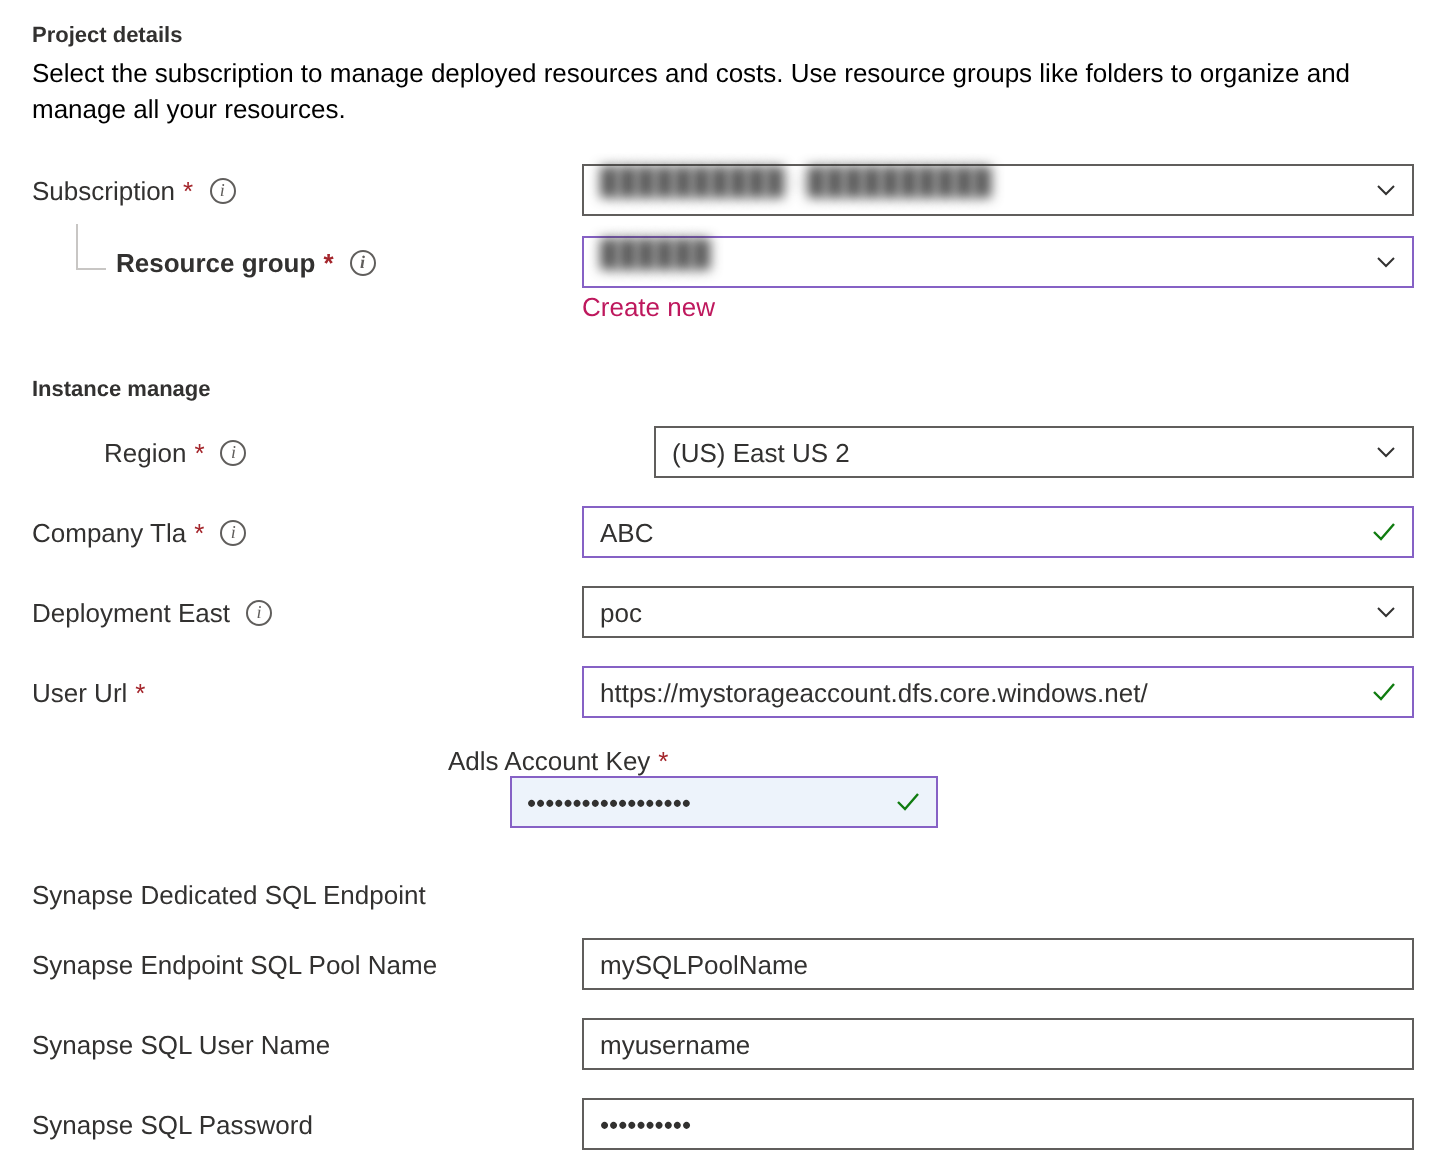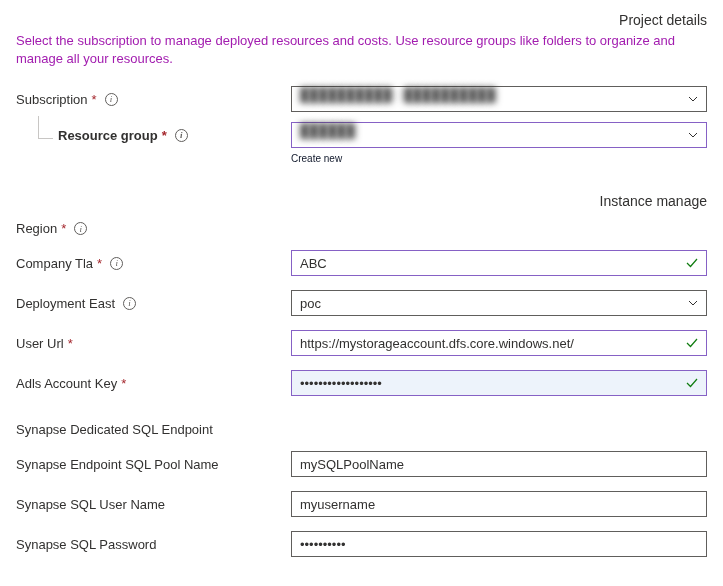--- a/index.html
+++ b/index.html
@@ -6,28 +6,27 @@
   body {
     margin: 0;
     padding: 12px 16px;
     font-family: "Segoe UI", -apple-system, BlinkMacSystemFont, sans-serif;
     font-size: 13px;
     color: #323130;
     background: #fff;
     width: 723px;
   }
   .section-heading {
-    font-size: 14px;
-    font-weight: 400;
+    font-size: 11px;
+    font-weight: 700;
     margin: 0 0 4px 0;
-    text-align: right;
   }
   .section-desc {
     font-size: 13px;
-    color: #a21caf;
+    color: #000000;
     margin: 0 0 18px 0;
     line-height: 1.4;
   }
   .form-row {
     display: flex;
     align-items: center;
     margin-bottom: 14px;
   }
   .form-row.tight { margin-bottom: 4px; }
   .label-col {
@@ -117,22 +116,22 @@
     color: transparent;
     text-shadow: 0 0 6px rgba(50,50,50,0.8);
     user-select: none;
   }
   .link-row {
     margin-left: 275px;
     margin-top: 2px;
     margin-bottom: 18px;
   }
   .link {
-    color: #0f172a;
-    font-size: 10px;
+    color: #be185d;
+    font-size: 13px;
     cursor: pointer;
   }
   .spacer { height: 10px; }
 </style>
 </head>
 <body>
 
 <h3 class="section-heading">Project details</h3>
 <p class="section-desc">Select the subscription to manage deployed resources and costs. Use resource groups like folders to organize and manage all your resources.</p>
 
@@ -172,25 +171,33 @@
   </div>
 </div>
 <div class="link-row">
   <span class="link">Create new</span>
 </div>
 
 <div class="spacer"></div>
 
 <h3 class="section-heading">Instance manage</h3>
 
-<div class="form-row" style="margin-top:12px;">
+<div class="form-row" style="margin-top:12px;margin-left:36px;">
   <div class="label-col">
     <span>Region</span>
     <span class="req">*</span>
     <span class="info-icon">i</span>
+  </div>
+  <div class="field-col">
+    <input class="txt" readonly="" value="(US) East US 2" style="">
+    <span class="chev">
+      <svg width="12" height="12" viewBox="0 0 12 12">
+          <path d="M2 4 L6 8 L10 4" stroke="#323130" stroke-width="1" fill="none"></path>
+        </svg>
+    </span>
   </div>
 </div>
 
 <div class="form-row">
   <div class="label-col">
     <span>Company Tla</span>
     <span class="req">*</span>
     <span class="info-icon">i</span>
   </div>
   <div class="field-col">
@@ -226,21 +233,21 @@
   <div class="field-col">
     <input class="txt validated" value="https://mystorageaccount.dfs.core.windows.net/" style="">
     <span class="check">
       <svg width="14" height="14" viewBox="0 0 14 14">
           <path d="M2 7 L5.5 10.5 L12 3" stroke="#107c10" stroke-width="1.2" fill="none"></path>
         </svg>
     </span>
   </div>
 </div>
 
-<div class="form-row" style="margin-bottom:26px;">
+<div class="form-row" style="margin-bottom:26px;flex-direction:column;">
   <div class="label-col">
     <span>Adls Account Key</span>
     <span class="req">*</span>
   </div>
   <div class="field-col">
     <input class="txt highlighted" type="text" value="••••••••••••••••••" style="">
     <span class="check">
       <svg width="14" height="14" viewBox="0 0 14 14">
           <path d="M2 7 L5.5 10.5 L12 3" stroke="#107c10" stroke-width="1.2" fill="none"></path>
         </svg>

